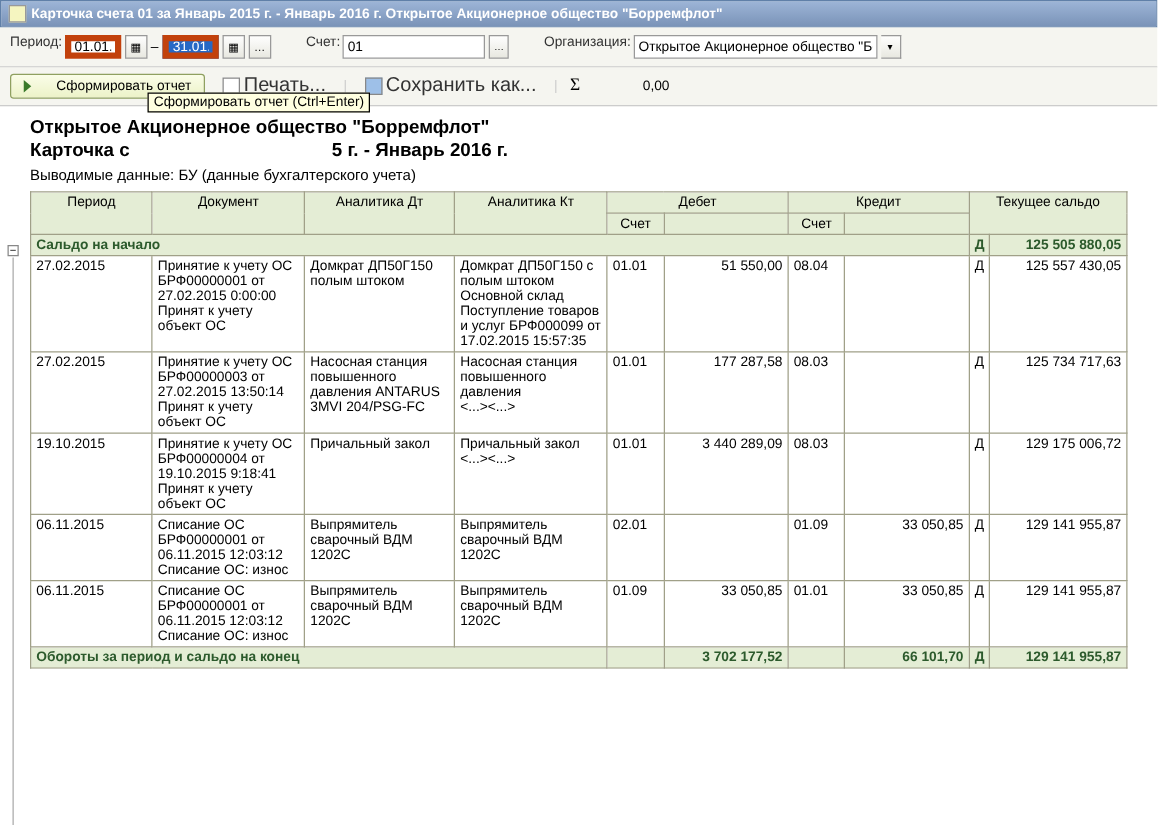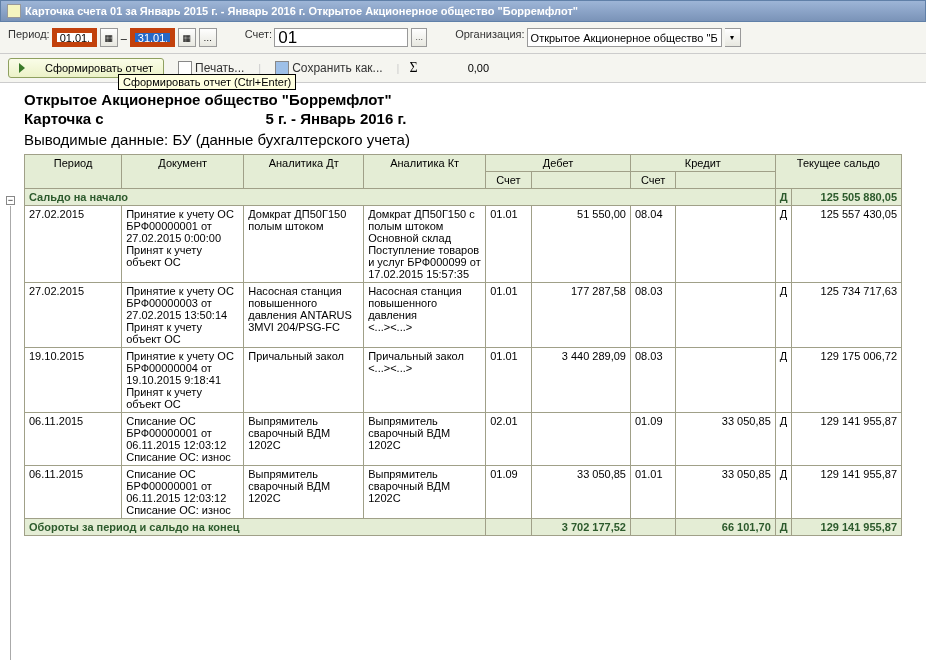--- a/index.html
+++ b/index.html
@@ -8,41 +8,41 @@
   .title-bar { background: linear-gradient(#9db5d7, #7a93b8); padding: 3px 6px; color: #fff; font-weight: bold; font-size: 11px; border: 1px solid #6080a8; display: flex; align-items: center; gap: 4px; }
   .title-bar .icon { width: 14px; height: 14px; background: #f5f5c0; border: 1px solid #999; display: inline-block; }
   
   .params-bar { padding: 6px 8px; display: flex; gap: 28px; align-items: flex-start; background: #f5f5f0; border-bottom: 1px solid #ccc; }
   .param-group { display: flex; flex-direction: row; gap: 2px; }
   .param-label { color: #333; font-size: 11px; }
   .param-controls { display: flex; align-items: center; gap: 3px; }
   .date-input { width: 45px; height: 19px; border: 5px solid #c2410c; padding: 1px 3px; font-size: 11px; }
   .date-input.selected { background: #2668c5; color: #fff; }
   .date-btn { width: 18px; height: 19px; border: 1px solid #999; background: linear-gradient(#fefefe,#e8e8e0); font-size: 9px; cursor: pointer; }
-  .account-input { width: 134px; height: 19px; border: 1px solid #999; padding: 1px 3px; font-size: 17px; }
+  .account-input { width: 114px; height: 19px; border: 1px solid #999; padding: 1px 3px; font-size: 11px; }
   .account-btn { width: 16px; height: 19px; border: 1px solid #999; background: linear-gradient(#fefefe,#e8e8e0); font-size: 8px; cursor: pointer; }
   .org-input { width: 195px; height: 19px; border: 1px solid #999; padding: 1px 3px; font-size: 11px; }
   .org-btn { width: 16px; height: 19px; border: 1px solid #999; border-left:none; background: linear-gradient(#fefefe,#e8e8e0); font-size: 8px; cursor: pointer; }
   
   .toolbar { padding: 4px 8px; display: flex; align-items: center; gap: 10px; background: #f5f5f0; border-bottom: 1px solid #ccc; position: relative; }
   .primary-btn { border: 1px solid #8fa060; background: linear-gradient(#fafde8,#ecf2c8); padding: 3px 10px; border-radius: 3px; display: flex; align-items: center; gap: 20px; cursor: pointer; font-size: 11px; }
   .primary-btn .tri { width: 0; height: 0; border-left: 6px solid #3a7a2a; border-top: 5px solid transparent; border-bottom: 5px solid transparent; }
-  .tool-btn { display: flex; align-items: center; gap: 3px; cursor: pointer; font-size: 12px; color: #333; padding: 2px 4px; }
+  .tool-btn { display: flex; align-items: center; gap: 3px; cursor: pointer; font-size: 16px; color: #333; padding: 2px 4px; }
   .tool-icon { width: 14px; height: 14px; border: 1px solid #888; background: #fff; display: inline-block; }
   .sigma { font-size: 14px; font-family: "Times New Roman", serif; }
   .sum-val { margin-left: 40px; }
   .tooltip { position: absolute; left: 118px; top: 20px; background: #ffffe0; border: 1px solid #000; padding: 1px 4px; font-size: 11px; z-index: 10; }
   
   .report-area { padding: 8px 24px 0 24px; }
   .expand-handle { position: absolute; left: 6px; top: 196px; width: 9px; height: 9px; border: 1px solid #888; background: #fff; font-size: 9px; line-height: 7px; text-align: center; cursor: pointer; }
   .expand-line { position: absolute; left: 10px; top: 206px; width: 1px; bottom: 4px; background: #aaa; }
   
   .org-title { font-weight: bold; font-size: 15px; margin-bottom: 2px; }
   .report-title { font-weight: bold; font-size: 15px; margin-bottom: 4px; }
-  .subtitle { font-size: 15px; margin-bottom: 6px; }
+  .subtitle { font-size: 12px; margin-bottom: 6px; }
   
   table { border-collapse: collapse; width: 100%; table-layout: fixed; }
   th, td { border: 1px solid #a0a088; padding: 2px 4px; font-size: 11px; vertical-align: top; text-align: left; overflow: hidden; }
   th { background: #e4edd5; font-weight: normal; text-align: center; }
   .num { text-align: right; }
   .green { background: #e4edd5; color: #2c5a2c; font-weight: bold; }
   .green td { color: #2c5a2c; margin-left: 44px; }
   .bal-dc { text-align: center; }
   col.period { width: 94px; }
   col.doc { width: 118px; }

